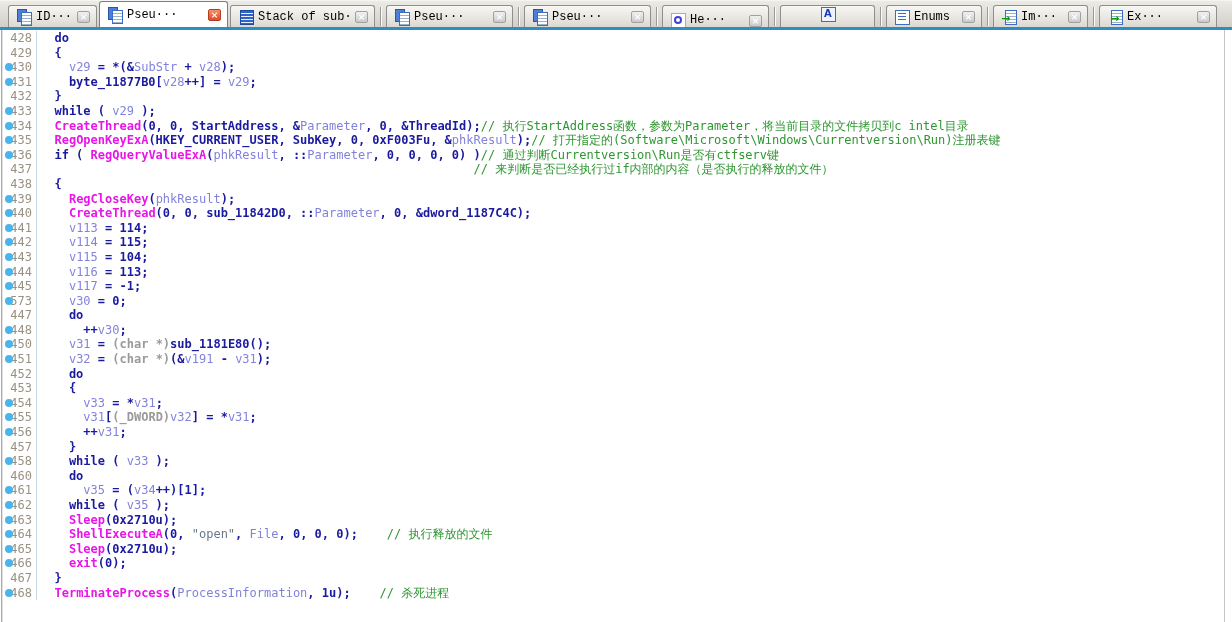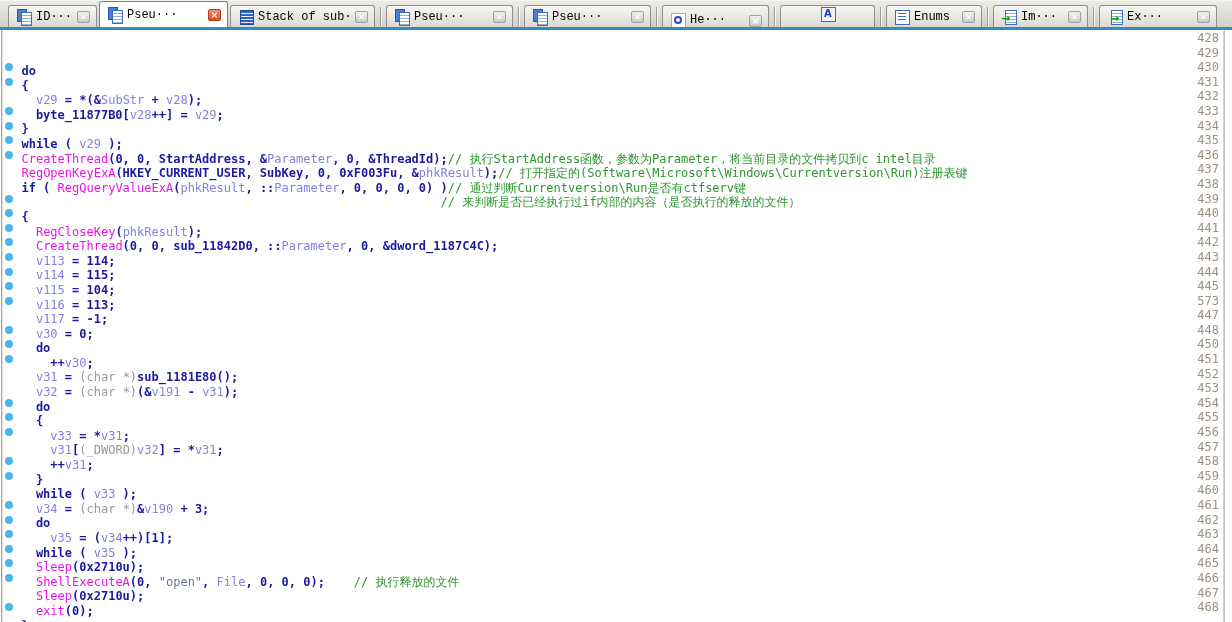--- a/index.html
+++ b/index.html
@@ -60,31 +60,31 @@
             color:#fff; font:bold 9px/11px "DejaVu Sans", sans-serif; text-align:center; }
   .tab.active .tclose { background:linear-gradient(#f3906e,#e04a28); border-color:#b83a1a; }
 
   
   .win-left  { position:absolute; left:0; top:30px; bottom:0; width:4px;
                background:linear-gradient(to right,#fff 0 1px,#a8a8a8 1px 2px,#e2e2e2 2px 3px,#fff 3px 4px); }
   .win-right { position:absolute; right:7px; top:30px; bottom:0; width:1px; background:#c4c4c4; }
   .code-area { position:absolute; left:4px; top:30px; right:8px; bottom:0;
                background:#fff; padding-top:1px; overflow:hidden;
                font-size:12px; line-height:14.6px; }
-  .row { display:flex; height:14.6px; white-space:pre;flex-direction:column; }
+  .row { display:flex; height:14.6px; white-space:pre; }
   .gut { position:relative; flex:0 0 33px; text-align:right; padding-right:4px;
          color:var(--ln,#9a9183); border-right:1px solid #c5d6e4; }
   .dot { position:absolute; left:1px; top:3px; width:8px; height:8px; border-radius:50%;
          background:var(--dot,#4ab5ea); }
   .txt { padding-left:3px; font-weight:bold; color:var(--k,#1a1aa0); }
   .sg-k { color:var(--k,#1a1aa0); font-weight:bold; }
   .sg-v { color:var(--v,#8282dc); font-weight:normal; }
-  .sg-f { color:var(--f,#e716e7); font-weight:normal;text-align:right; }
+  .sg-f { color:var(--f,#e716e7); font-weight:bold;text-align:right; }
   .sg-c { color:var(--c,#2f9632); font-weight:normal; }
-  .sg-t { color:var(--t,#9a9a9a); font-weight:normal;margin-top:12px; }
+  .sg-t { color:var(--t,#9a9a9a); font-weight:bold;margin-top:12px; }
   .sg-s { color:var(--s,#66798a); font-weight:normal; }
 </style>
 </head>
 <body>
 
 <div class="tabbar">
     <div class="tab" style="width: 89px;">
       <span class="ticon i-doc"></span>
       <span class="tlabel">ID···</span>
       <span class="tclose">×</span>
@@ -169,21 +169,20 @@
     <div class="row"><span class="gut"><span class="dot"></span><span>448</span></span><span class="txt"><span class="sg-k">      ++</span><span class="sg-v">v30</span><span class="sg-k">;</span></span></div>
     <div class="row"><span class="gut"><span class="dot"></span><span>450</span></span><span class="txt"><span class="sg-k">    </span><span class="sg-v">v31</span><span class="sg-k"> = </span><span class="sg-t">(char *)</span><span class="sg-k">sub_1181E80();</span></span></div>
     <div class="row"><span class="gut"><span class="dot"></span><span>451</span></span><span class="txt"><span class="sg-k">    </span><span class="sg-v">v32</span><span class="sg-k"> = </span><span class="sg-t">(char *)</span><span class="sg-k">(&amp;</span><span class="sg-v">v191</span><span class="sg-k"> - </span><span class="sg-v">v31</span><span class="sg-k">);</span></span></div>
     <div class="row"><span class="gut"><span>452</span></span><span class="txt"><span class="sg-k">    do</span></span></div>
     <div class="row"><span class="gut"><span>453</span></span><span class="txt"><span class="sg-k">    {</span></span></div>
     <div class="row"><span class="gut"><span class="dot"></span><span>454</span></span><span class="txt"><span class="sg-k">      </span><span class="sg-v">v33</span><span class="sg-k"> = *</span><span class="sg-v">v31</span><span class="sg-k">;</span></span></div>
     <div class="row"><span class="gut"><span class="dot"></span><span>455</span></span><span class="txt"><span class="sg-k">      </span><span class="sg-v">v31</span><span class="sg-k">[</span><span class="sg-t">(_DWORD)</span><span class="sg-v">v32</span><span class="sg-k">] = *</span><span class="sg-v">v31</span><span class="sg-k">;</span></span></div>
     <div class="row"><span class="gut"><span class="dot"></span><span>456</span></span><span class="txt"><span class="sg-k">      ++</span><span class="sg-v">v31</span><span class="sg-k">;</span></span></div>
     <div class="row"><span class="gut"><span>457</span></span><span class="txt"><span class="sg-k">    }</span></span></div>
     <div class="row"><span class="gut"><span class="dot"></span><span>458</span></span><span class="txt"><span class="sg-k">    while ( </span><span class="sg-v">v33</span><span class="sg-k"> );</span></span></div>
-    <div class="row"><span class="gut"><span class="dot"></span><span>459</span></span><span class="txt"><span class="sg-k">    </span><span class="sg-v">v34</span><span class="sg-k"> = </span><span class="sg-t">(char *)</span><span class="sg-k">&amp;</span><span class="sg-v">v190</span><span class="sg-k"> + 3;</span></span></div>
     <div class="row"><span class="gut"><span>460</span></span><span class="txt"><span class="sg-k">    do</span></span></div>
     <div class="row"><span class="gut"><span class="dot"></span><span>461</span></span><span class="txt"><span class="sg-k">      </span><span class="sg-v">v35</span><span class="sg-k"> = (</span><span class="sg-v">v34</span><span class="sg-k">++)[1];</span></span></div>
     <div class="row"><span class="gut"><span class="dot"></span><span>462</span></span><span class="txt"><span class="sg-k">    while ( </span><span class="sg-v">v35</span><span class="sg-k"> );</span></span></div>
     <div class="row"><span class="gut"><span class="dot"></span><span>463</span></span><span class="txt"><span class="sg-k">    </span><span class="sg-f">Sleep</span><span class="sg-k">(0x2710u);</span></span></div>
     <div class="row"><span class="gut"><span class="dot"></span><span>464</span></span><span class="txt"><span class="sg-k">    </span><span class="sg-f">ShellExecuteA</span><span class="sg-k">(0, </span><span class="sg-s">"open"</span><span class="sg-k">, </span><span class="sg-v">File</span><span class="sg-k">, 0, 0, 0);    </span><span class="sg-c">// 执行释放的文件</span></span></div>
     <div class="row"><span class="gut"><span class="dot"></span><span>465</span></span><span class="txt"><span class="sg-k">    </span><span class="sg-f">Sleep</span><span class="sg-k">(0x2710u);</span></span></div>
     <div class="row"><span class="gut"><span class="dot"></span><span>466</span></span><span class="txt"><span class="sg-k">    </span><span class="sg-f">exit</span><span class="sg-k">(0);</span></span></div>
     <div class="row"><span class="gut"><span>467</span></span><span class="txt"><span class="sg-k">  }</span></span></div>
     <div class="row"><span class="gut"><span class="dot"></span><span>468</span></span><span class="txt"><span class="sg-k">  </span><span class="sg-f">TerminateProcess</span><span class="sg-k">(</span><span class="sg-v">ProcessInformation</span><span class="sg-k">, 1u);    </span><span class="sg-c">// 杀死进程</span></span></div>
   </div>

